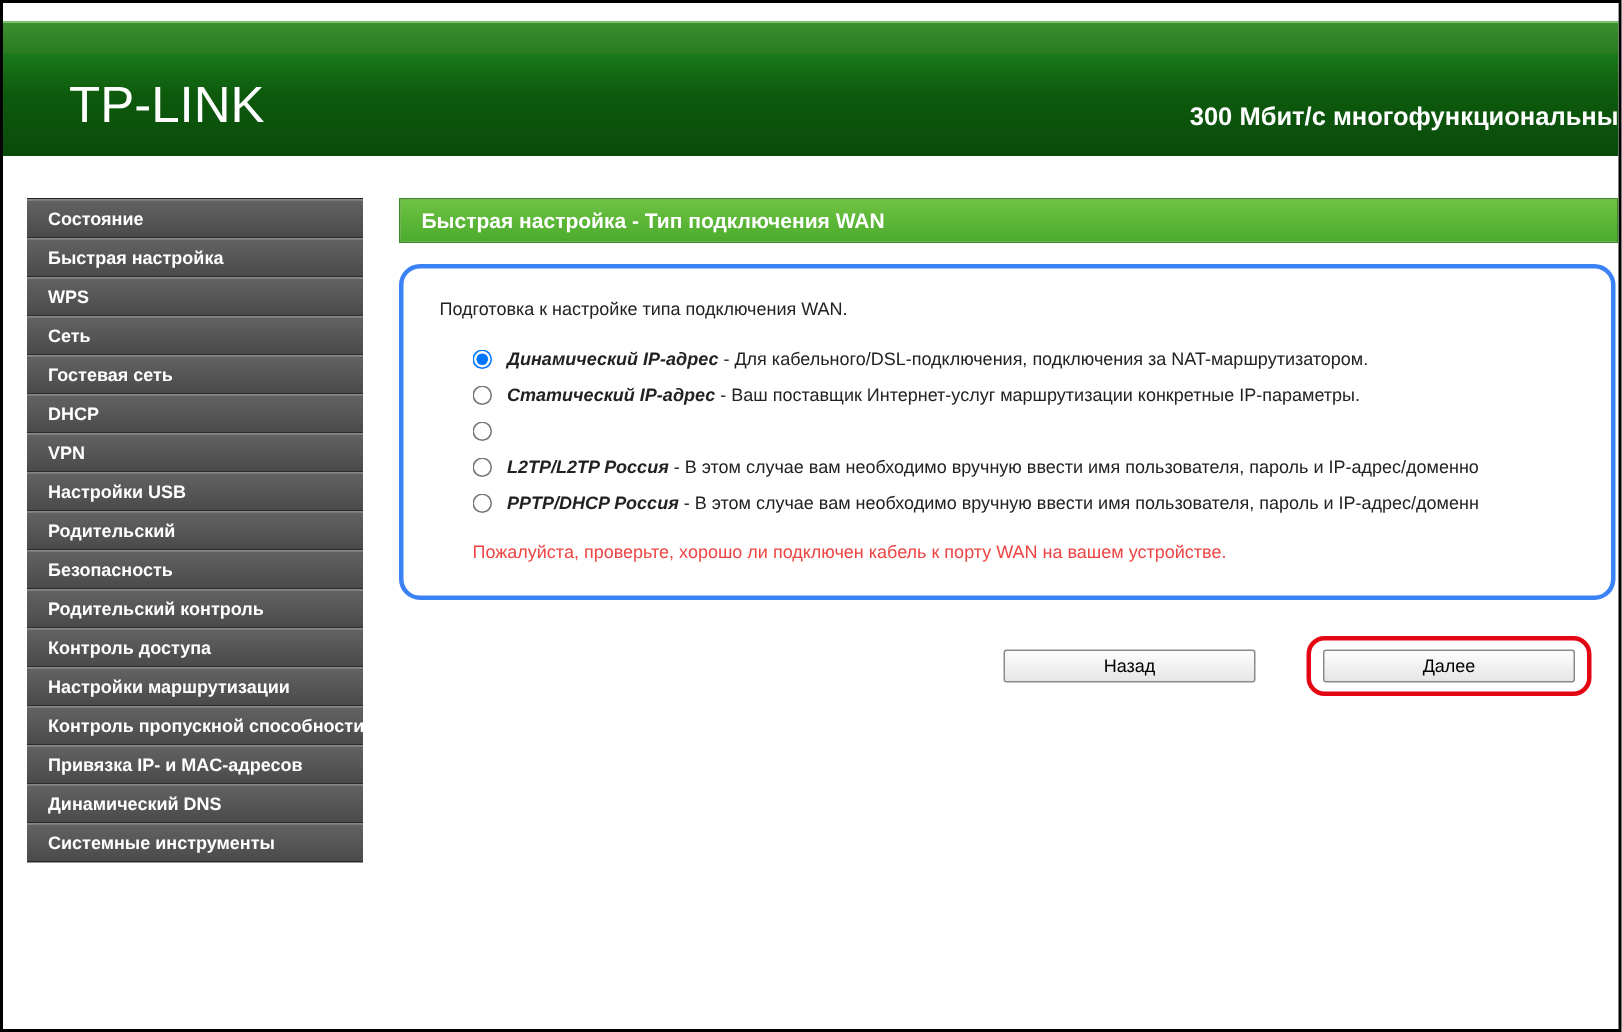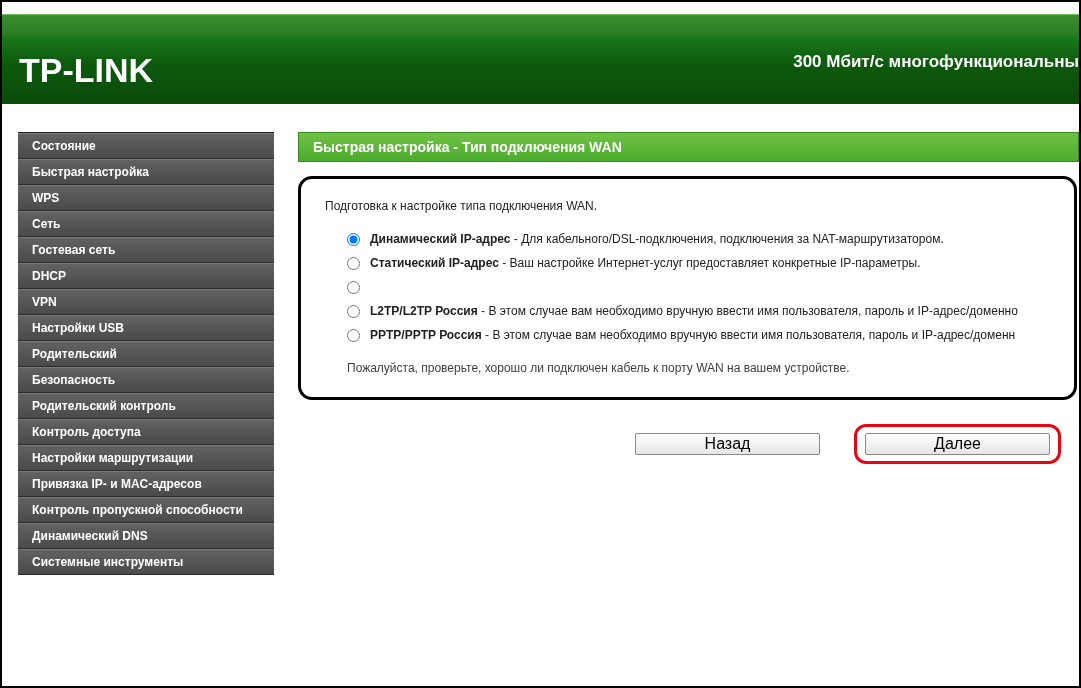--- a/index.html
+++ b/index.html
@@ -21,41 +21,41 @@
   .header {
     background: linear-gradient(#1a7a1a, #0d5a0d 40%, #0a4a0a);
     height: 68px;
     position: relative;
     color: #fff;
     display: flex;
     align-items: center;
   }
   .logo {
     font-family: "Arial Black", Arial, sans-serif;
-    font-weight: 700;
+    font-weight: 400;
     font-size: 34px;
     color: #fff;
     letter-spacing: 0px;
-    margin-left: 17px;
+    margin-left: 44px;
   }
   .tagline {
     position: absolute;
     right: 0;
-    top: 16px;
+    top: 32px;
     font-size: 17px;
     font-weight: bold;
     color: #fff;
     white-space: nowrap;
   }
   .columns {
     display: flex;
     height: calc(100% - 102px);
   }
   .sidebar {
-    width: 272px;
+    width: 240px;
     padding: 28px 0 0 16px;
     flex-shrink: 0;
   }
   .nav {
     list-style: none;
     border-top: 1px solid #222;
   }
   .nav li {
     background: linear-gradient(#626262, #4a4a4a);
     color: #fff;
@@ -76,21 +76,21 @@
   .page-title {
     background: linear-gradient(#6fc243, #4bab2d);
     color: #fff;
     font-size: 14px;
     font-weight: bold;
     padding: 6px 14px;
     border: 1px solid #3a8a22;
     margin-right: 0;
   }
   .highlight-box {
-    border: 3px solid #000000;
+    border: 3px solid #3b82f6;
     border-radius: 14px;
     margin: 14px 2px 0 0;
     padding: 20px 18px 22px 18px;
     position: relative;
   }
   .intro {
     font-size: 12px;
     color: #222;
     margin: 0 0 14px 6px;
   }
@@ -98,38 +98,38 @@
   .opts li {
     font-size: 12px;
     color: #222;
     padding: 5px 0;
     display: flex;
     align-items: flex-start;
     gap: 10px;
     white-space: nowrap;
   }
   .opts input[type=radio] { margin-top: 1px; flex-shrink: 0; }
-  .opt-label { font-weight: bold; }
+  .opt-label { font-weight: bold; font-style: italic; }
   .opt-desc { font-weight: normal; }
   .note {
     font-size: 12px;
-    color: #404040;
+    color: #ef4444;
     margin: 14px 0 0 28px;
   }
   .btnrow {
     display: flex;
     justify-content: flex-end;
     gap: 34px;
     margin: 24px 18px 0 0;
     align-items: center;
   }
   .btn {
-    width: 185px;
+    width: 168px;
     height: 22px;
-    font-size: 16px;
+    font-size: 12px;
     background: linear-gradient(#fdfdfd,#e6e6e6);
     border: 1px solid #8a8a8a;
     border-radius: 2px;
     cursor: pointer;
     text-align: center;
     line-height: 20px;
   }
   .btn-highlight {
     border: 3px solid #e30613;
     border-radius: 12px;
@@ -157,51 +157,51 @@
       <li>Сеть</li>
       <li>Гостевая сеть</li>
       <li>DHCP</li>
       <li>VPN</li>
       <li>Настройки USB</li>
       <li>Родительский</li>
       <li>Безопасность</li>
       <li>Родительский контроль</li>
       <li>Контроль доступа</li>
       <li>Настройки маршрутизации</li>
+      <li>Контроль пропускной способности</li>
       <li>Привязка IP- и MAC-адресов</li>
-      <li>Контроль пропускной способности</li>
       <li>Динамический DNS</li>
       <li>Системные инструменты</li>
     </ul>
   </aside>
 
   <main class="main">
     <div class="page-title">Быстрая настройка - Тип подключения WAN</div>
 
     <div class="highlight-box">
       <div class="intro">Подготовка к настройке типа подключения WAN.</div>
       <ul class="opts">
         <li>
           <input type="radio" name="wan" checked="" style="">
           <span><span class="opt-label">Динамический IP-адрес</span><span class="opt-desc"> - Для кабельного/DSL-подключения, подключения за NAT-маршрутизатором.</span></span>
         </li>
         <li>
           <input type="radio" name="wan" style="">
-          <span><span class="opt-label">Статический IP-адрес</span><span class="opt-desc"> - Ваш настройке Интернет-услуг предоставляет конкретные IP-параметры.</span></span>
+          <span><span class="opt-label">Статический IP-адрес</span><span class="opt-desc"> - Ваш поставщик Интернет-услуг маршрутизации конкретные IP-параметры.</span></span>
         </li>
         <li>
           <input type="radio" name="wan" style="">
         </li>
         <li>
           <input type="radio" name="wan" style="">
           <span><span class="opt-label">L2TP/L2TP Россия</span><span class="opt-desc"> - В этом случае вам необходимо вручную ввести имя пользователя, пароль и IP-адрес/доменно</span></span>
         </li>
         <li>
           <input type="radio" name="wan" style="">
-          <span><span class="opt-label">PPTP/PPTP Россия</span><span class="opt-desc"> - В этом случае вам необходимо вручную ввести имя пользователя, пароль и IP-адрес/доменн</span></span>
+          <span><span class="opt-label">PPTP/DHCP Россия</span><span class="opt-desc"> - В этом случае вам необходимо вручную ввести имя пользователя, пароль и IP-адрес/доменн</span></span>
         </li>
       </ul>
       <div class="note">Пожалуйста, проверьте, хорошо ли подключен кабель к порту WAN на вашем устройстве.</div>
     </div>
 
     <div class="btnrow">
       <button class="btn">Назад</button>
       <span class="btn-highlight">
         <button class="btn">Далее</button>
       </span>

